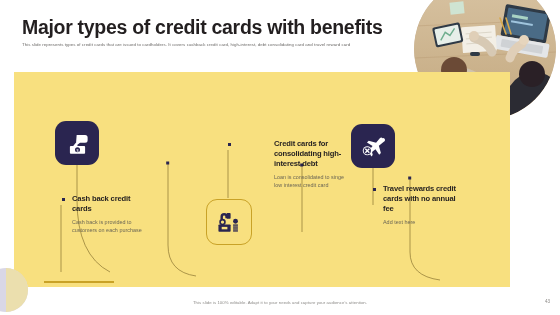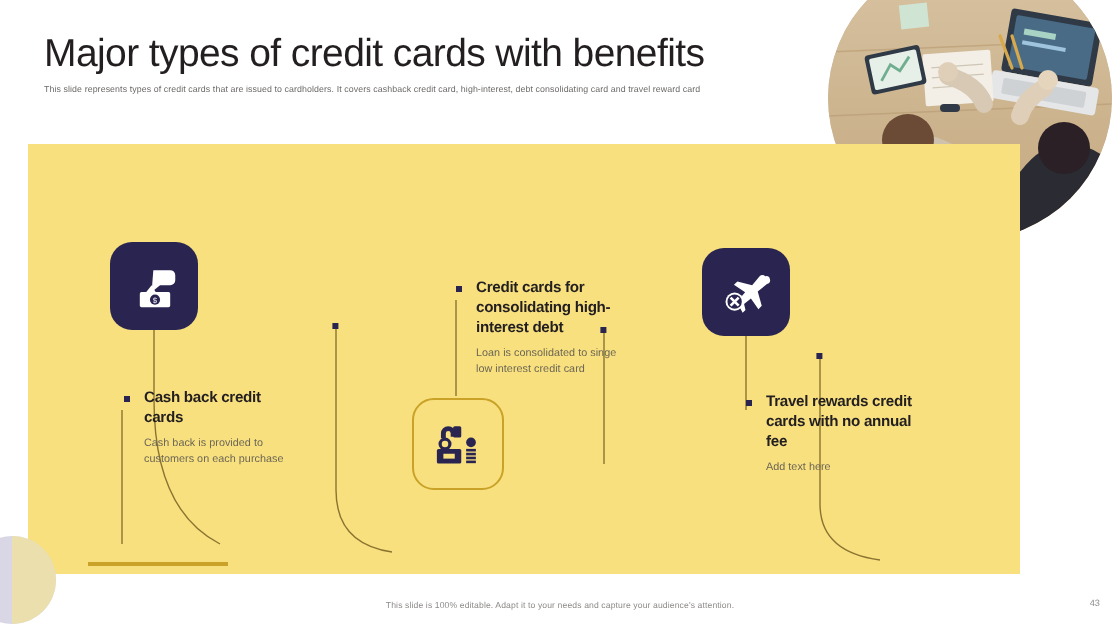--- a/index.html
+++ b/index.html
@@ -7,21 +7,21 @@
     width:560px;height:315px;overflow:hidden;
     background:#ffffff;
     font-family:"Liberation Sans","DejaVu Sans",sans-serif;
     position:relative;
   }
   .slide{position:absolute;inset:0;background:#ffffff;}
 
   
   .title{
     position:absolute;left:22px;top:16px;
-    font-size:19.5px;font-weight:normal;color:#231f20;
+    font-size:19.5px;font-weight:bold;color:#231f20;
     letter-spacing:-0.3px;white-space:nowrap;
   }
   .subtitle{
     position:absolute;left:22px;top:41px;width:332px;
     font-size:4.4px;line-height:1.85;color:#6c6a68;
     letter-spacing:0.05px;
   }
 
   
   .photo-circle{
@@ -235,27 +235,27 @@
       </svg>
     </span>
   </div>
 
   <div class="grp" style="left:62px;top:194px;width:86px;">
     <span class="bullet"></span>
     <h3>Cash back credit cards</h3>
     <p>Cash back is provided to customers on each purchase</p>
   </div>
 
-  <div class="grp" style="left:228px;top:139px;width:86px;">
+  <div class="grp" style="left:228px;top:139px;width:86px;padding-left:36px;">
     <span class="bullet"></span>
     <h3>Credit cards for consolidating high-interest debt</h3>
     <p>Loan is consolidated to singe low interest credit card</p>
   </div>
 
-  <div class="grp" style="left:373px;top:196px;width:84px;">
+  <div class="grp" style="left:373px;top:184px;width:84px;">
     <span class="bullet"></span>
     <h3>Travel rewards credit cards with no annual fee</h3>
     <p>Add text here</p>
   </div>
 
   <div class="footer-note">This slide is 100% editable. Adapt it to your needs and capture your audience's attention.</div>
   <div class="page-num">43</div>
 
 </div>
 

